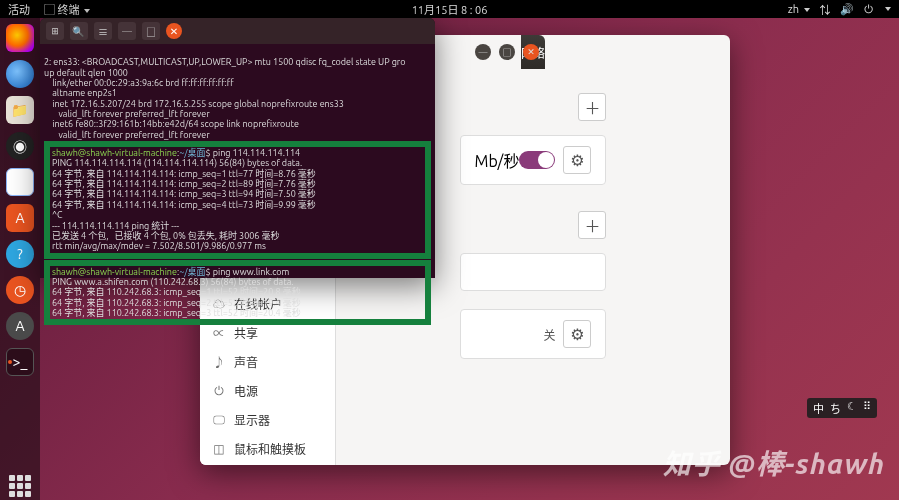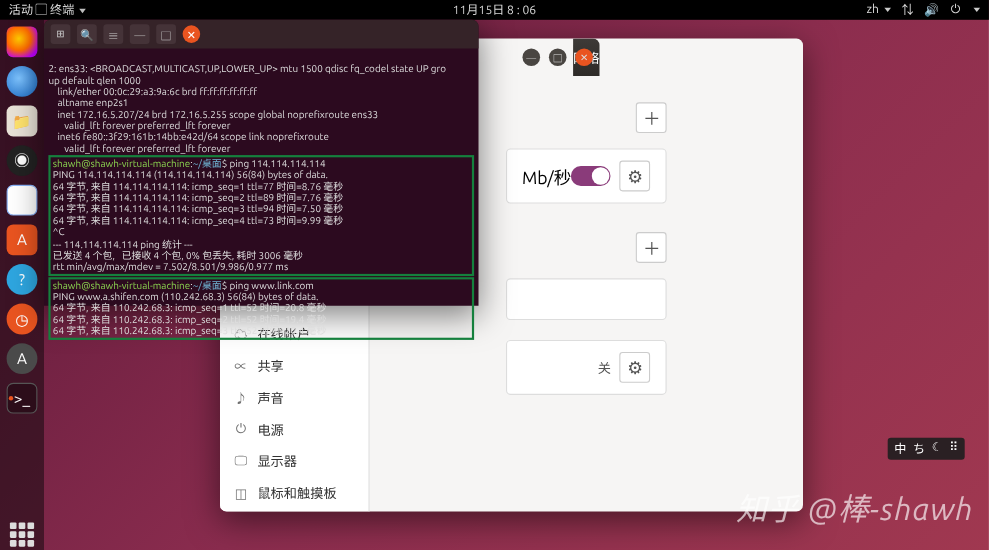--- a/index.html
+++ b/index.html
@@ -1,19 +1,19 @@
 <!DOCTYPE html>
 <html><head>
 <meta charset="utf-8">
 <style>
 * { margin: 0; padding: 0; box-sizing: border-box; font-family: "Ubuntu", "Noto Sans CJK SC", sans-serif; }
 body { width: 899px; height: 500px; background: linear-gradient(135deg, #5a1838 0%, #8a2c4e 50%, #a03850 100%); overflow: hidden; position: relative; }
 
 .topbar { height: 18px; background: #000; color: #ddd; display: flex; align-items: center; font-size: 11px; padding: 0 8px; justify-content: space-between; }
-.topbar-left { display: flex; gap: 2px; align-items: center; }
+.topbar-left { display: flex; gap: 14px; align-items: center; }
 .topbar-center { position: absolute; left: 50%; transform: translateX(-50%); }
 .topbar-right { display: flex; gap: 10px; align-items: center; }
 .tri { display:inline-block; width:0; height:0; border-left:3px solid transparent; border-right:3px solid transparent; border-top:4px solid #ccc; margin-left:2px; vertical-align:middle; }
 
 .dock { position: absolute; left: 0; top: 18px; bottom: 0; width: 40px; background: rgba(20,10,15,0.55); display: flex; flex-direction: column; align-items: center; padding-top: 6px; gap: 8px; }
 .dock .icon { width: 28px; height: 28px; border-radius: 6px; display: flex; align-items: center; justify-content: center; font-size: 14px; color: #fff; }
 .dock .firefox { background: radial-gradient(circle at 40% 40%, #ffcc00, #ff6a00 45%, #bf00ff 80%); }
 .dock .thunderbird { background: radial-gradient(circle at 40% 40%, #7fc4ff, #1565c0); border-radius: 50%; }
 .dock .files { background: #e8e2d7; }
 .dock .rhythmbox { background: #222; border-radius:50%; }
@@ -32,21 +32,21 @@
 
 .terminal { position: absolute; left: 40px; top: 18px; width: 395px; height: 260px; background: #2c0a1f; border-radius: 6px 6px 0 0; box-shadow: 0 8px 30px rgba(0,0,0,0.5); color: #ddd; font-family: "Ubuntu Mono", monospace; font-size: 9px; }
 .term-titlebar { height: 26px; background: #352328; display: flex; align-items: center; padding: 0 6px; border-radius: 6px 6px 0 0; gap: 6px; }
 .term-titlebar .newtab { width: 18px; height: 18px; background: #453338; border-radius: 3px; display:flex; align-items:center; justify-content:center; color:#ccc; }
 .term-titlebar .title { flex: 1; text-align: center; color: #ddd; font-size: 11px; }
 .term-titlebar .btn { width: 18px; height: 18px; border-radius: 3px; background: #453338; display:flex; align-items:center; justify-content:center; font-size:10px; color:#ccc; }
 .term-titlebar .btn.close { background: #e95420; color:#fff; border-radius:50%; width:16px; height:16px; }
 .term-body { padding: 3px 4px; line-height: 1.15; white-space: pre; overflow: hidden; }
 .term-body .prompt { color: #8bd450; }
 .term-body .path { color: #6fb3d2; }
-.hlbox { border: 2px solid #15803d; margin: 1px 0; padding: 1px 2px; }
+.hlbox { border: 6px solid #15803d; margin: 1px 0; padding: 1px 2px; }
 
 
 .settings { position: absolute; left: 200px; top: 35px; width: 530px; height: 430px; background: #f6f5f4; border-radius: 6px; box-shadow: 0 8px 30px rgba(0,0,0,0.5); display:flex; overflow:hidden; }
 .settings-sidebar { width: 136px; background: #fff; border-right: 1px solid #ddd; font-size: 12px; padding-top: 254px; }
 .settings-sidebar .item { display:flex; align-items:center; gap:8px; padding: 6px 12px; color:#333; }
 .settings-sidebar .iicon { width:14px; text-align:center; color: inherit; opacity:0.7; }
 .settings-main { flex:1; display:flex; flex-direction:column;align-items:center; }
 .settings-header { height: 34px; background: linear-gradient(#3d3a37,#2e2b28); color:#fff; display:flex; align-items:center; justify-content:center; position:relative; font-size:12px; border-radius: 0 6px 0 0; }
 .win-controls { position:absolute; right:6px; display:flex; gap:8px; }
 .win-controls .wc { width:16px; height:16px; border-radius:50%; background:#494541; display:flex; align-items:center; justify-content:center; font-size:9px; color:#ddd; }
@@ -58,21 +58,21 @@
 .addbtn { width:28px; height:28px; border:1px solid #ccc; border-radius:3px; background:#fff; display:flex; align-items:center; justify-content:center; color:#555; font-size:16px; }
 .toggle { width:36px; height:18px; background:#8a3b7a; border-radius:10px; position:relative; }
 .toggle .knob { position:absolute; right:1px; top:1px; width:16px; height:16px; background:#fff; border-radius:50%; }
 .gearbtn { width:28px; height:28px; border:1px solid #ccc; border-radius:3px; background:#fff; display:flex; align-items:center; justify-content:center; color:#555; }
 .offlabel { color:#555; font-size:12px; }
 
 
 .ime { position:absolute; right:22px; bottom:82px; background:rgba(30,30,30,0.9); border-radius:3px; padding:2px 6px; display:flex; gap:6px; color:#fff; font-size:11px; }
 
 
-.watermark { position:absolute; right:14px; bottom:18px; color: rgba(255,255,255,0.65); font-size:28px; font-style:italic; font-weight:400; letter-spacing:1px; }
+.watermark { position:absolute; right:14px; bottom:18px; color: rgba(255,255,255,0.65); font-size:28px; font-style:italic; font-weight:700; letter-spacing:1px; }
 </style>
 </head>
 <body>
 
 <div class="topbar">
   <div class="topbar-left">
     <span>活动</span>
     <span>▢ <span>终端</span> <span class="tri"></span></span>
   </div>
   <div class="topbar-center">11月15日 8 : 06</div>

